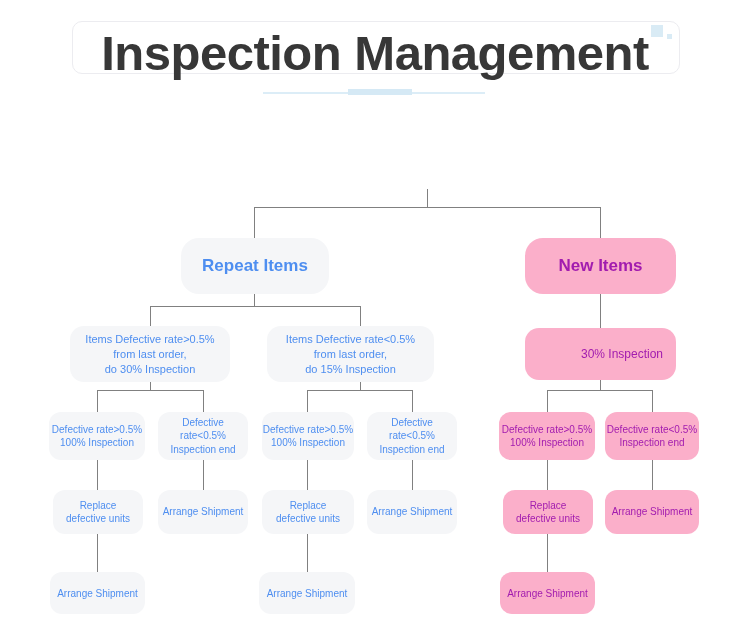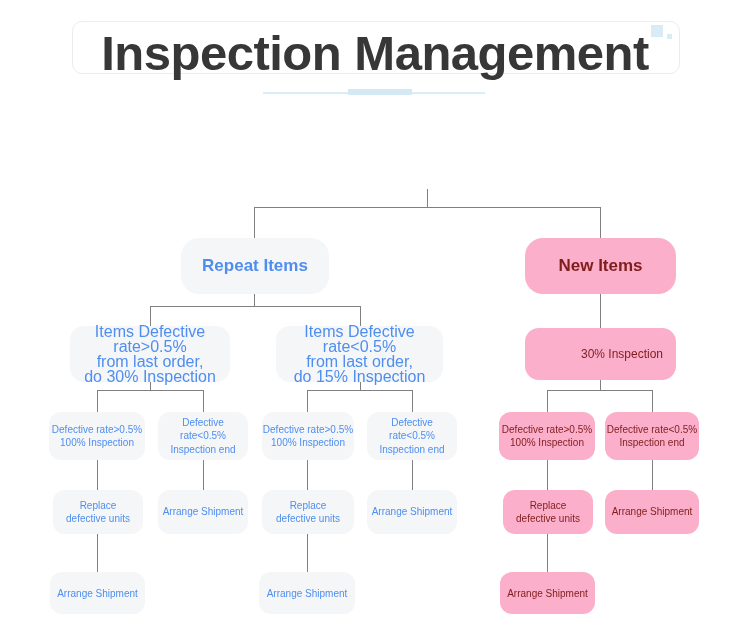--- a/index.html
+++ b/index.html
@@ -89,43 +89,43 @@
     z-index: 2;
   }
   .node span { display: block; white-space: pre-line; }
 
   .blue {
     background: #f5f6f8;
     color: #4e8ef0;
   }
   .pink {
     background: #fbafca;
-    color: #7f1d1d;
+    color: #a21caf;
   }
 
   .n-root {
     left: 340px; top: 119px; width: 175px; height: 70px;
     border-radius: 16px;
     font-size: 20px; font-weight: bold; line-height: 26px;
   }
   .n-l2 {
     top: 238px; height: 56px;
     border-radius: 18px;
     font-size: 17px; font-weight: bold; align-items: center;
   }
   .n-repeat { left: 181px; width: 148px; }
   .n-new    { left: 525px; width: 151px; }
 
   .n-l3 {
     top: 326px; height: 56px;
     border-radius: 14px;
-    font-size: 16px; line-height: 15px;
+    font-size: 11px; line-height: 15px;
   }
   .n-l3a { left: 70px;  width: 160px; }
-  .n-l3b { left: 276px; width: 167px; }
+  .n-l3b { left: 267px; width: 167px; }
   .n-l3c { left: 525px; width: 151px; height: 52px; top: 328px; font-size: 12px; padding-left: 43px; }
 
   .n-l4 {
     top: 412px; height: 48px;
     border-radius: 12px;
     font-size: 10px; line-height: 13.5px;
   }
   .n-l4-1 { left: 49px;  width: 96px; }
   .n-l4-2 { left: 158px; width: 90px; }
   .n-l4-3 { left: 262px; width: 92px; }

